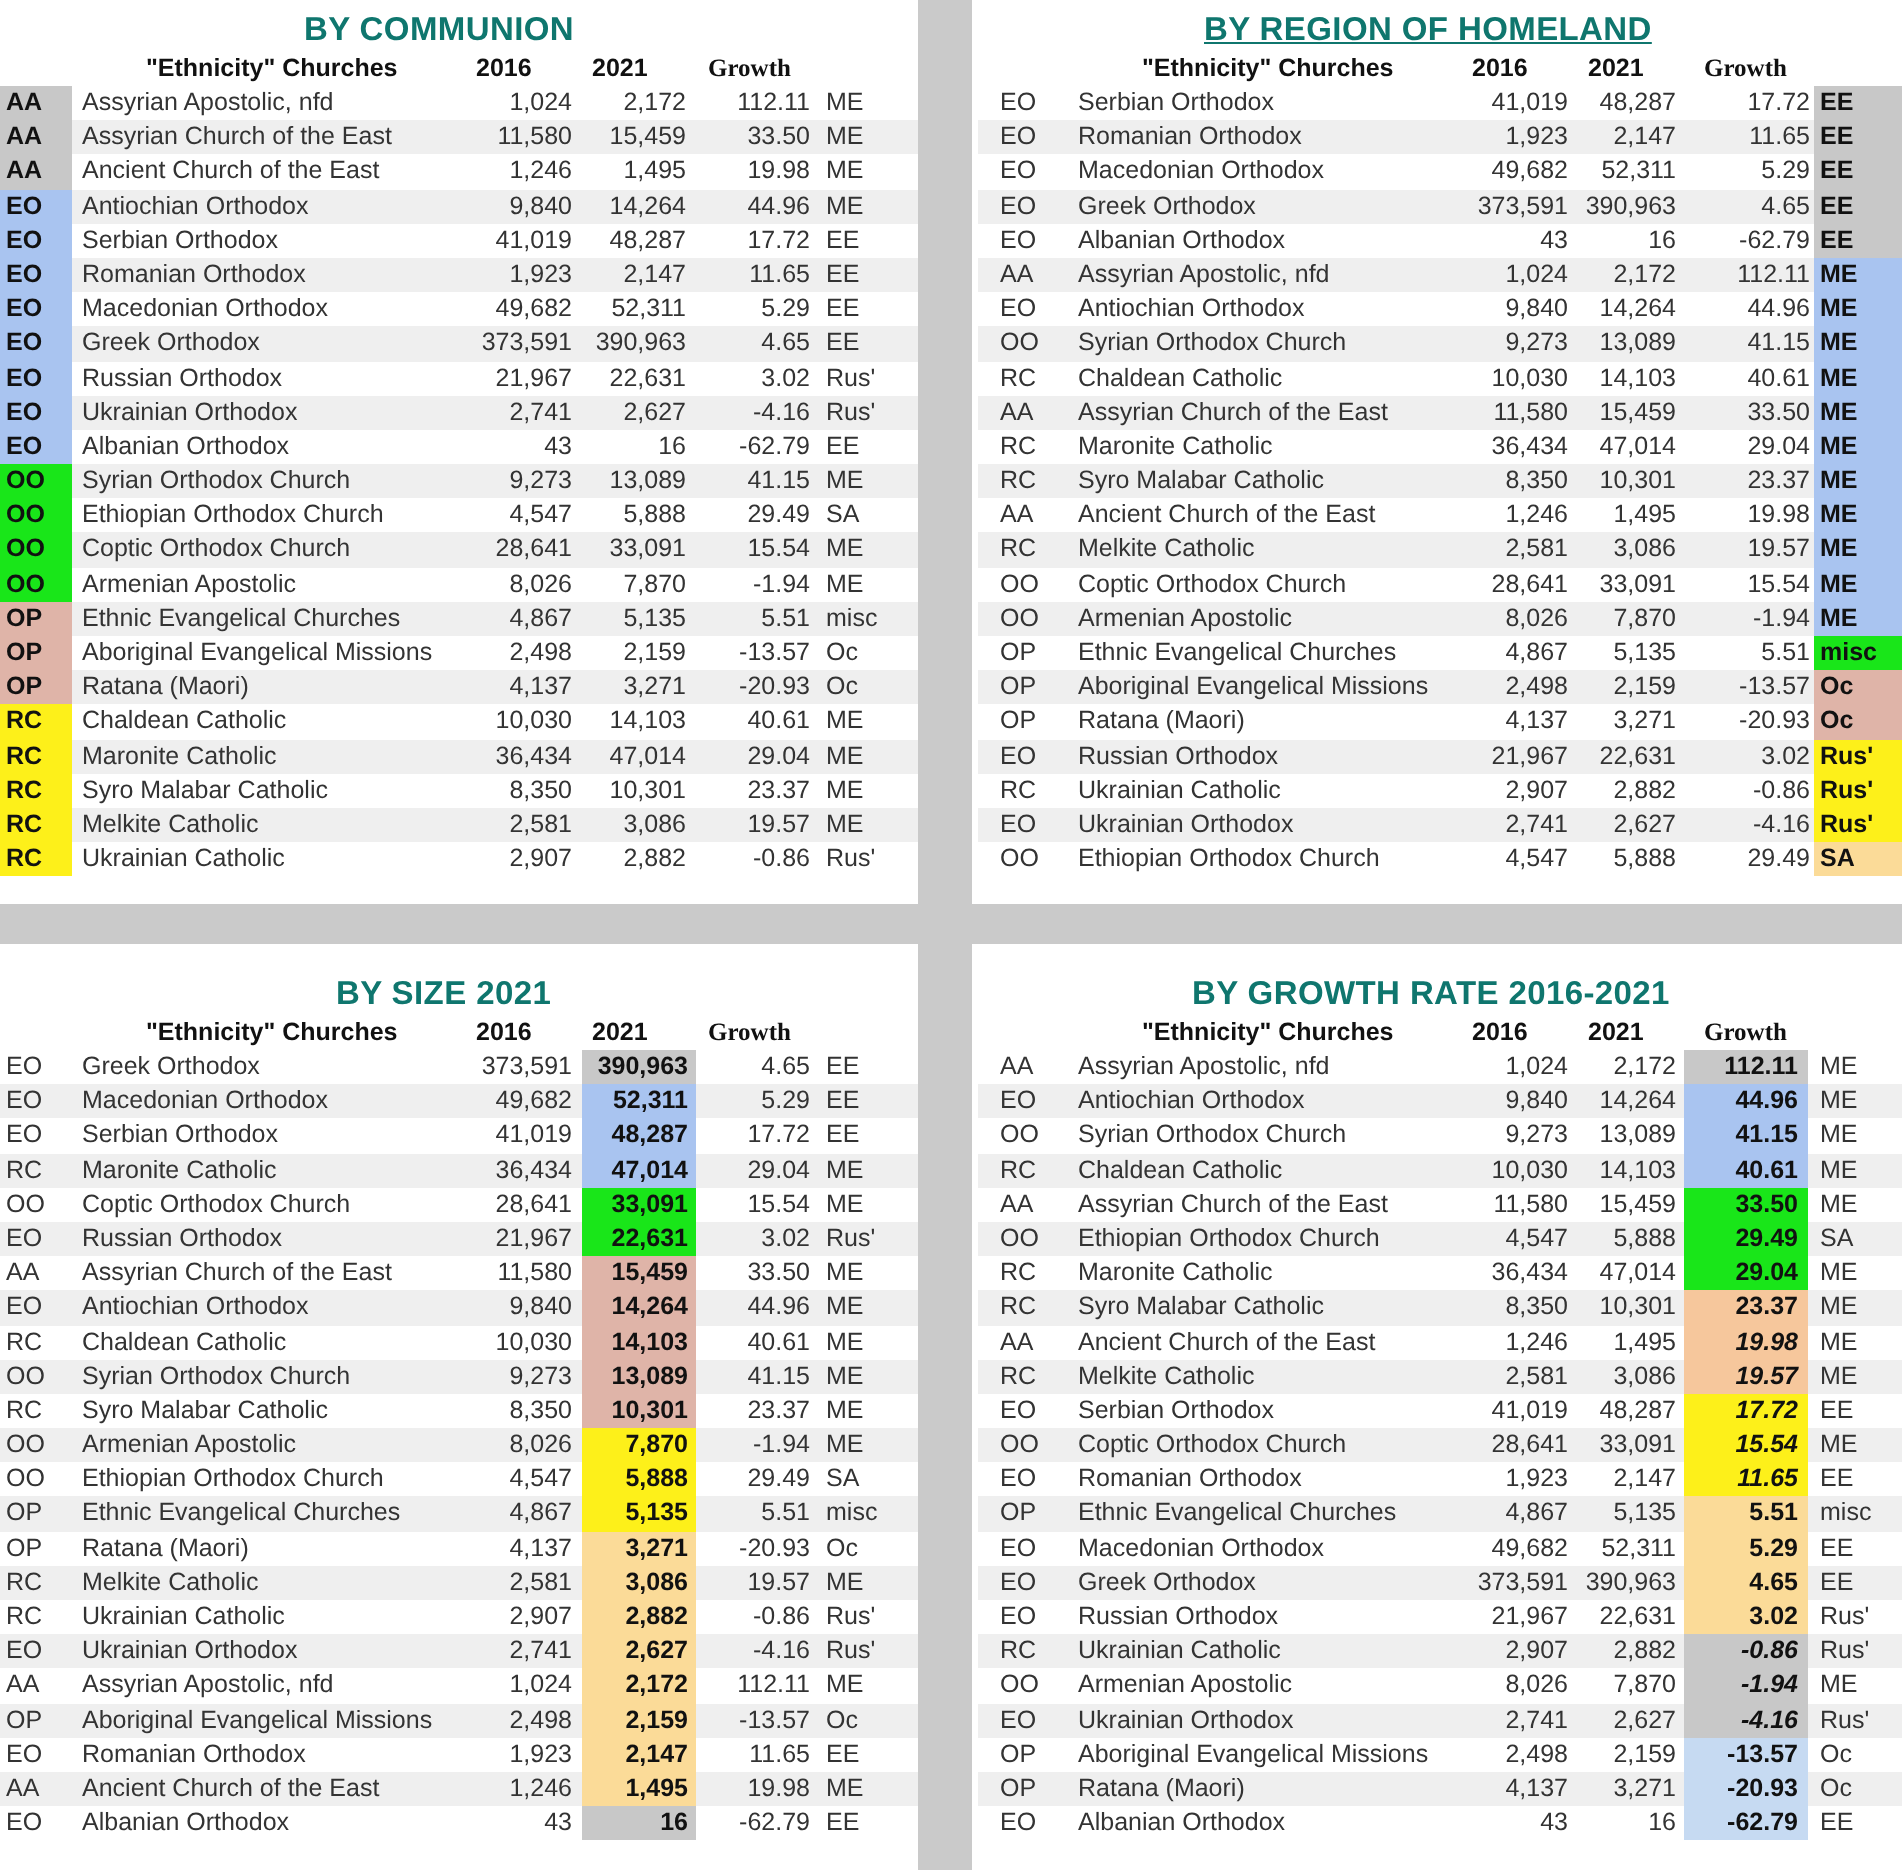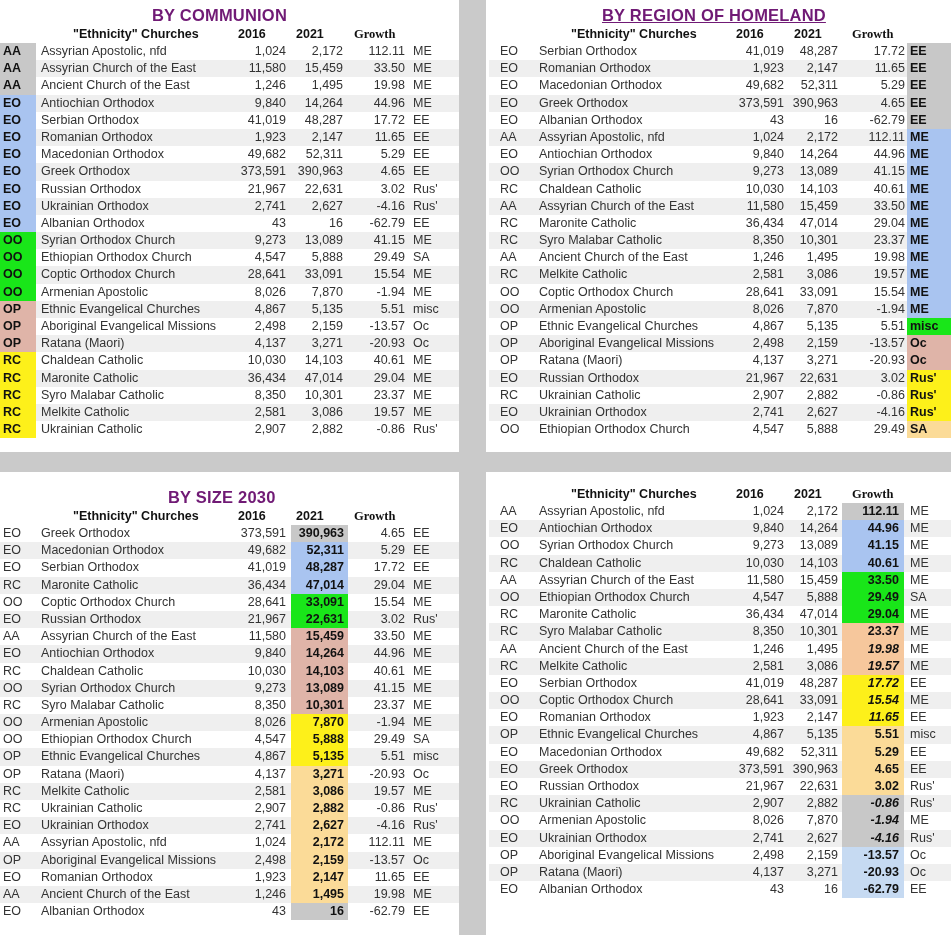--- a/index.html
+++ b/index.html
@@ -5,21 +5,21 @@
   html, body { margin: 0; padding: 0; background: #ffffff; }
   body { width: 951px; height: 935px; position: relative; overflow: hidden;
          font-family: "Liberation Sans", sans-serif; color: #222; }
   .vbar { position: absolute; left: 459px; top: 0; width: 27px; height: 935px; background: #cacaca; }
   .hbar { position: absolute; left: 0; top: 452px; width: 951px; height: 20px; background: #cacaca; }
   .panel { position: absolute; width: 459px; }
   .panel.tl { left: 0; top: 0; }
   .panel.tr { left: 489px; top: 0; width: 462px; }
   .panel.bl { left: 0; top: 486px; }
   .panel.br { left: 489px; top: 486px; width: 462px; }
-  .ptitle { font-weight: bold; font-size: 16.5px; color: #701a75; height: 22px; line-height: 22px;
+  .ptitle { font-weight: bold; font-size: 16.5px; color: #0f766e; height: 22px; line-height: 22px;
             position: relative; letter-spacing: 0.2px; }
   .tl .ptitle { padding-left: 152px; padding-top: 4px; }
   .tr .ptitle { padding-left: 113px; padding-top: 4px; text-decoration: underline; }
   .bl .ptitle { padding-left: 168px; padding-top: 0px; }
   .br .ptitle { padding-left: 107px; padding-top: 0px; }
   .hdr { height: 17px; line-height: 17px; font-weight: bold; font-size: 12.5px; color: #111; position: relative; }
   .hdr span { position: absolute; }
   .hdr .h-name { left: 73px; }
   .hdr .h-2016 { left: 238px; }
   .hdr .h-2021 { left: 296px; }
@@ -442,21 +442,21 @@
         <span class="c-name">Ethiopian Orthodox Church</span>
         <span class="c-2016">4,547</span>
         <span class="c-2021">5,888</span>
         <span class="c-growth">29.49</span>
         <span class="c-region" style="background: rgb(251, 219, 152);">SA</span>
       </div>
     </div>
 </div>
 
 <div class="panel bl">
-  <div class="ptitle">BY SIZE 2030</div>
+  <div class="ptitle">BY SIZE 2021</div>
   <div class="hdr">
     <span class="h-name">"Ethnicity" Churches</span>
     <span class="h-2016">2016</span>
     <span class="h-2021">2021</span>
     <span class="h-growth">Growth</span>
   </div>
   <div class="rows">
       <div class="row">
         <span class="c-code">EO</span>
         <span class="c-name">Greek Orthodox</span>
@@ -638,20 +638,21 @@
         <span class="c-name">Albanian Orthodox</span>
         <span class="c-2016">43</span>
         <span class="c-2021" style="background: rgb(200, 200, 200);">16</span>
         <span class="c-growth">-62.79</span>
         <span class="c-region">EE</span>
       </div>
     </div>
 </div>
 
 <div class="panel br">
+  <div class="ptitle">BY GROWTH RATE 2016-2021</div>
   <div class="hdr">
     <span class="h-name">"Ethnicity" Churches</span>
     <span class="h-2016">2016</span>
     <span class="h-2021">2021</span>
     <span class="h-growth">Growth</span>
   </div>
   <div class="rows">
       <div class="row">
         <span class="c-code">AA</span>
         <span class="c-name">Assyrian Apostolic, nfd</span>

